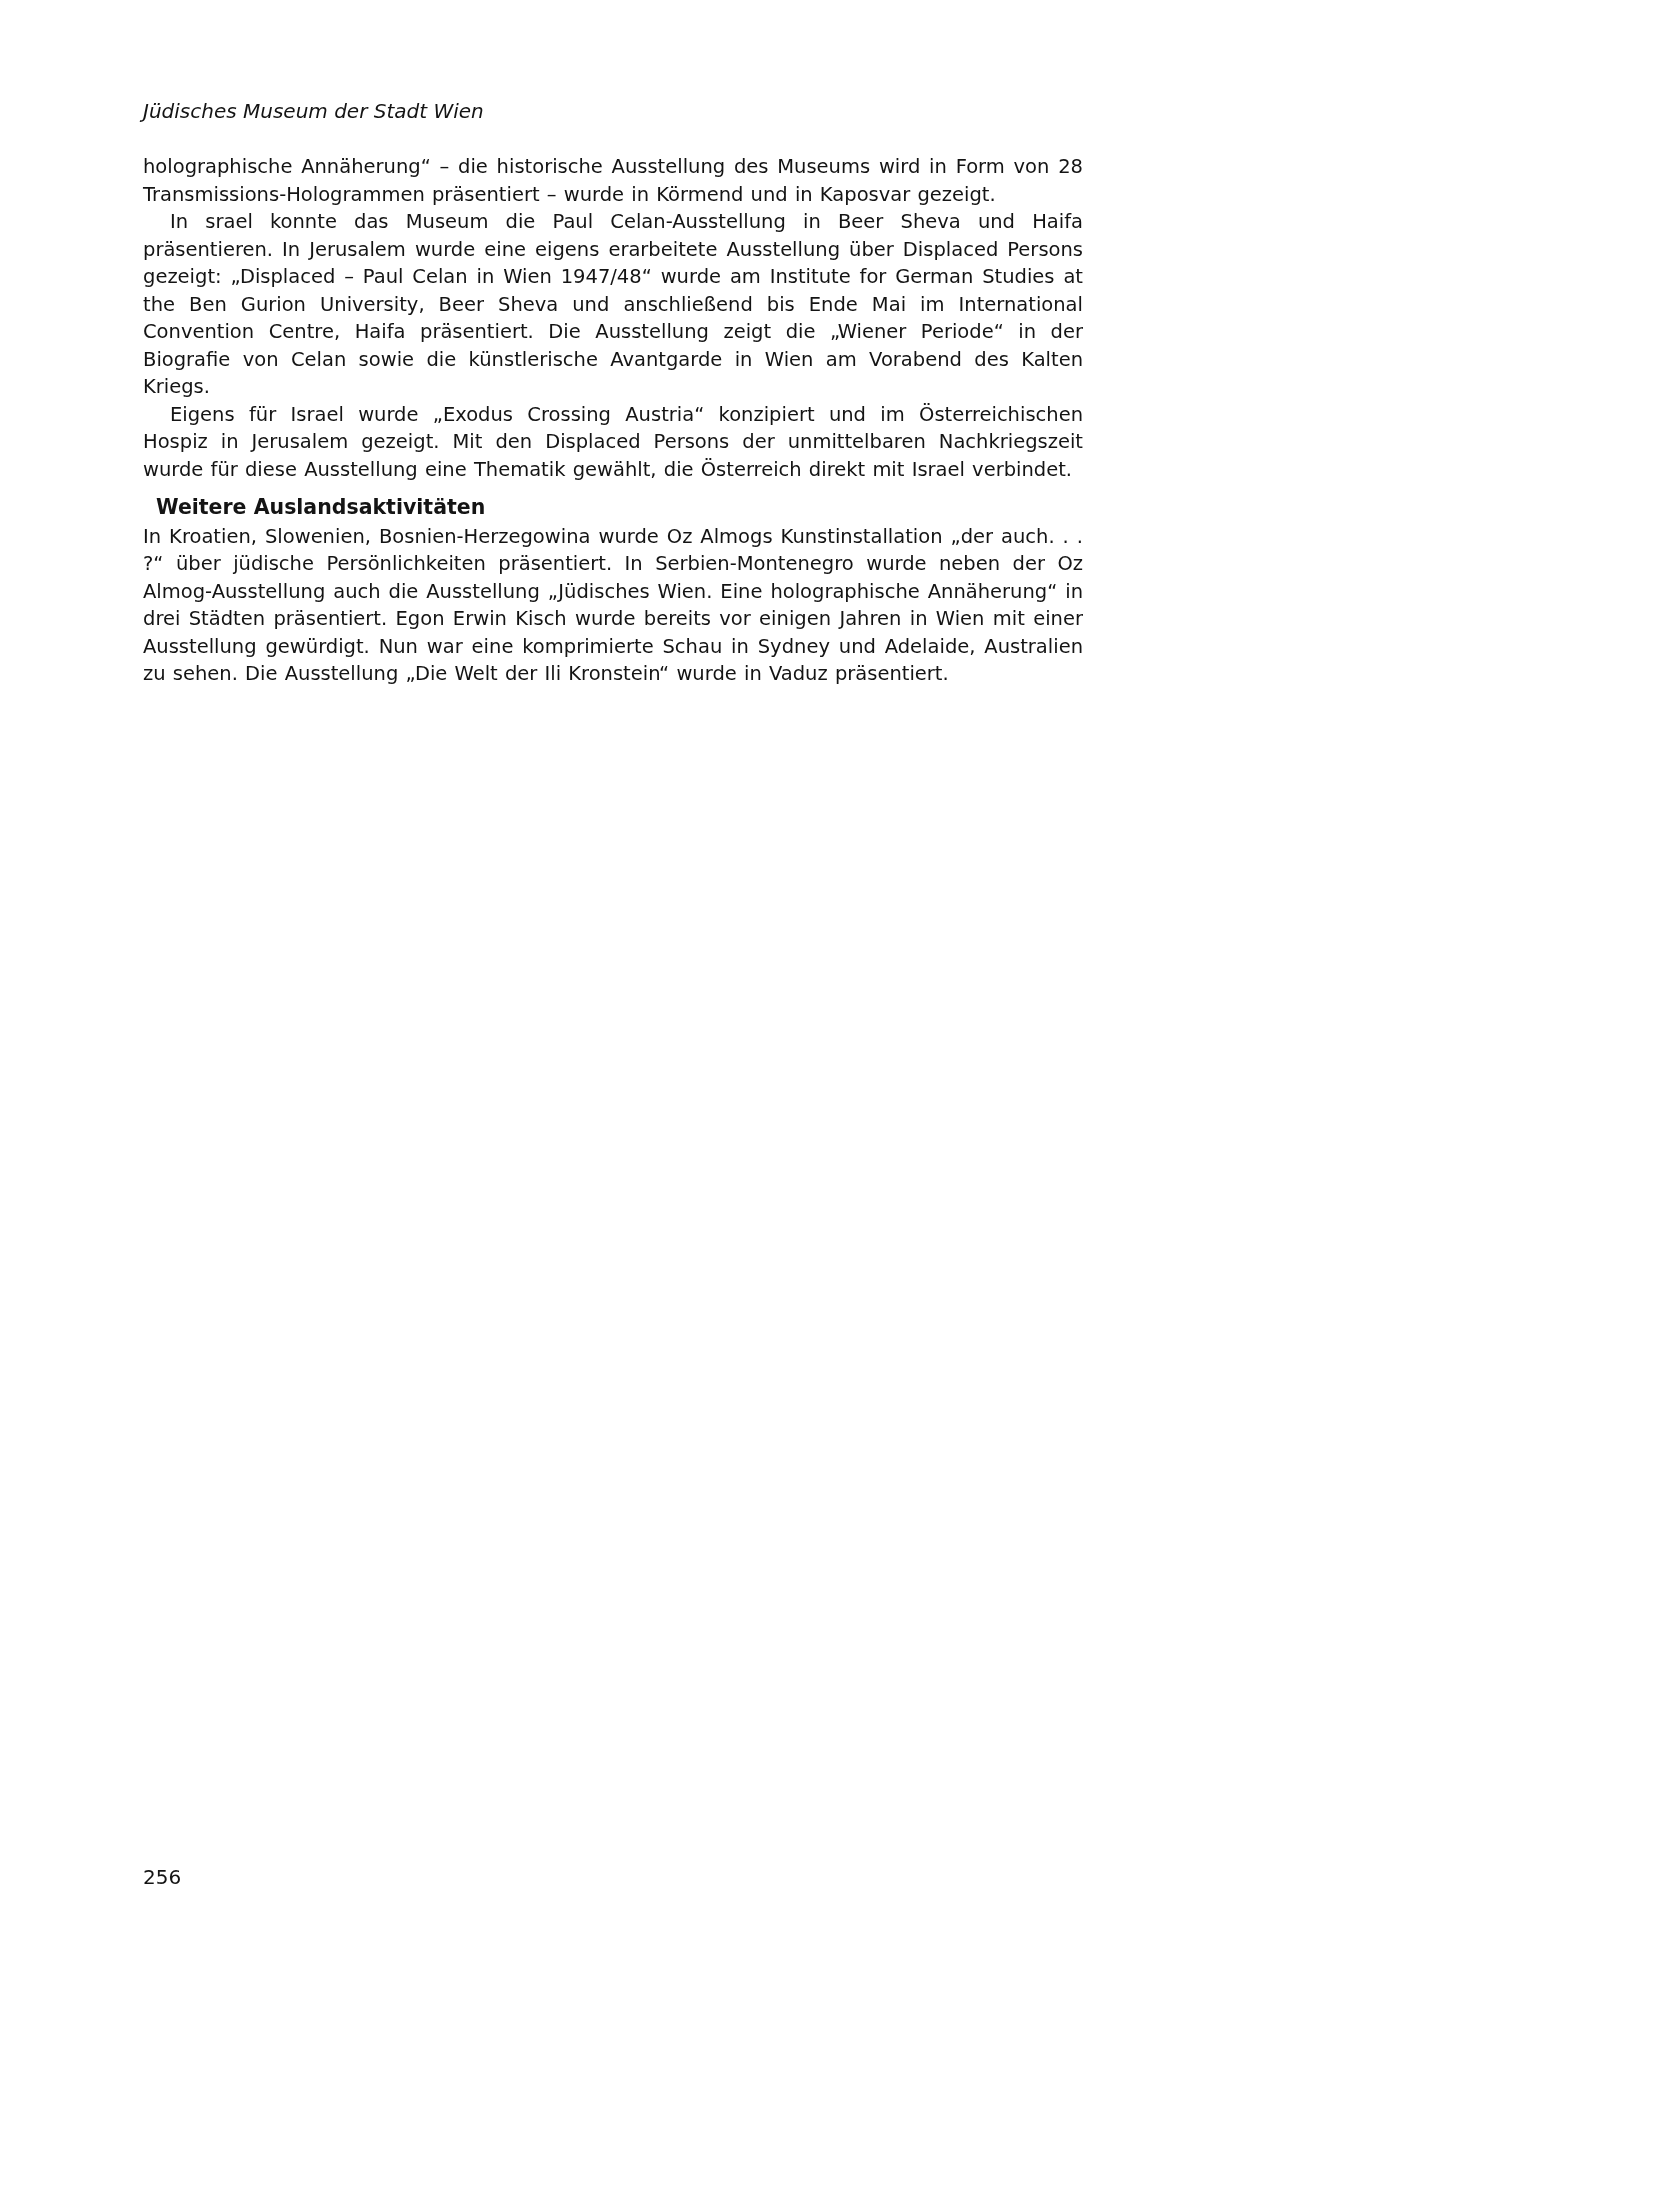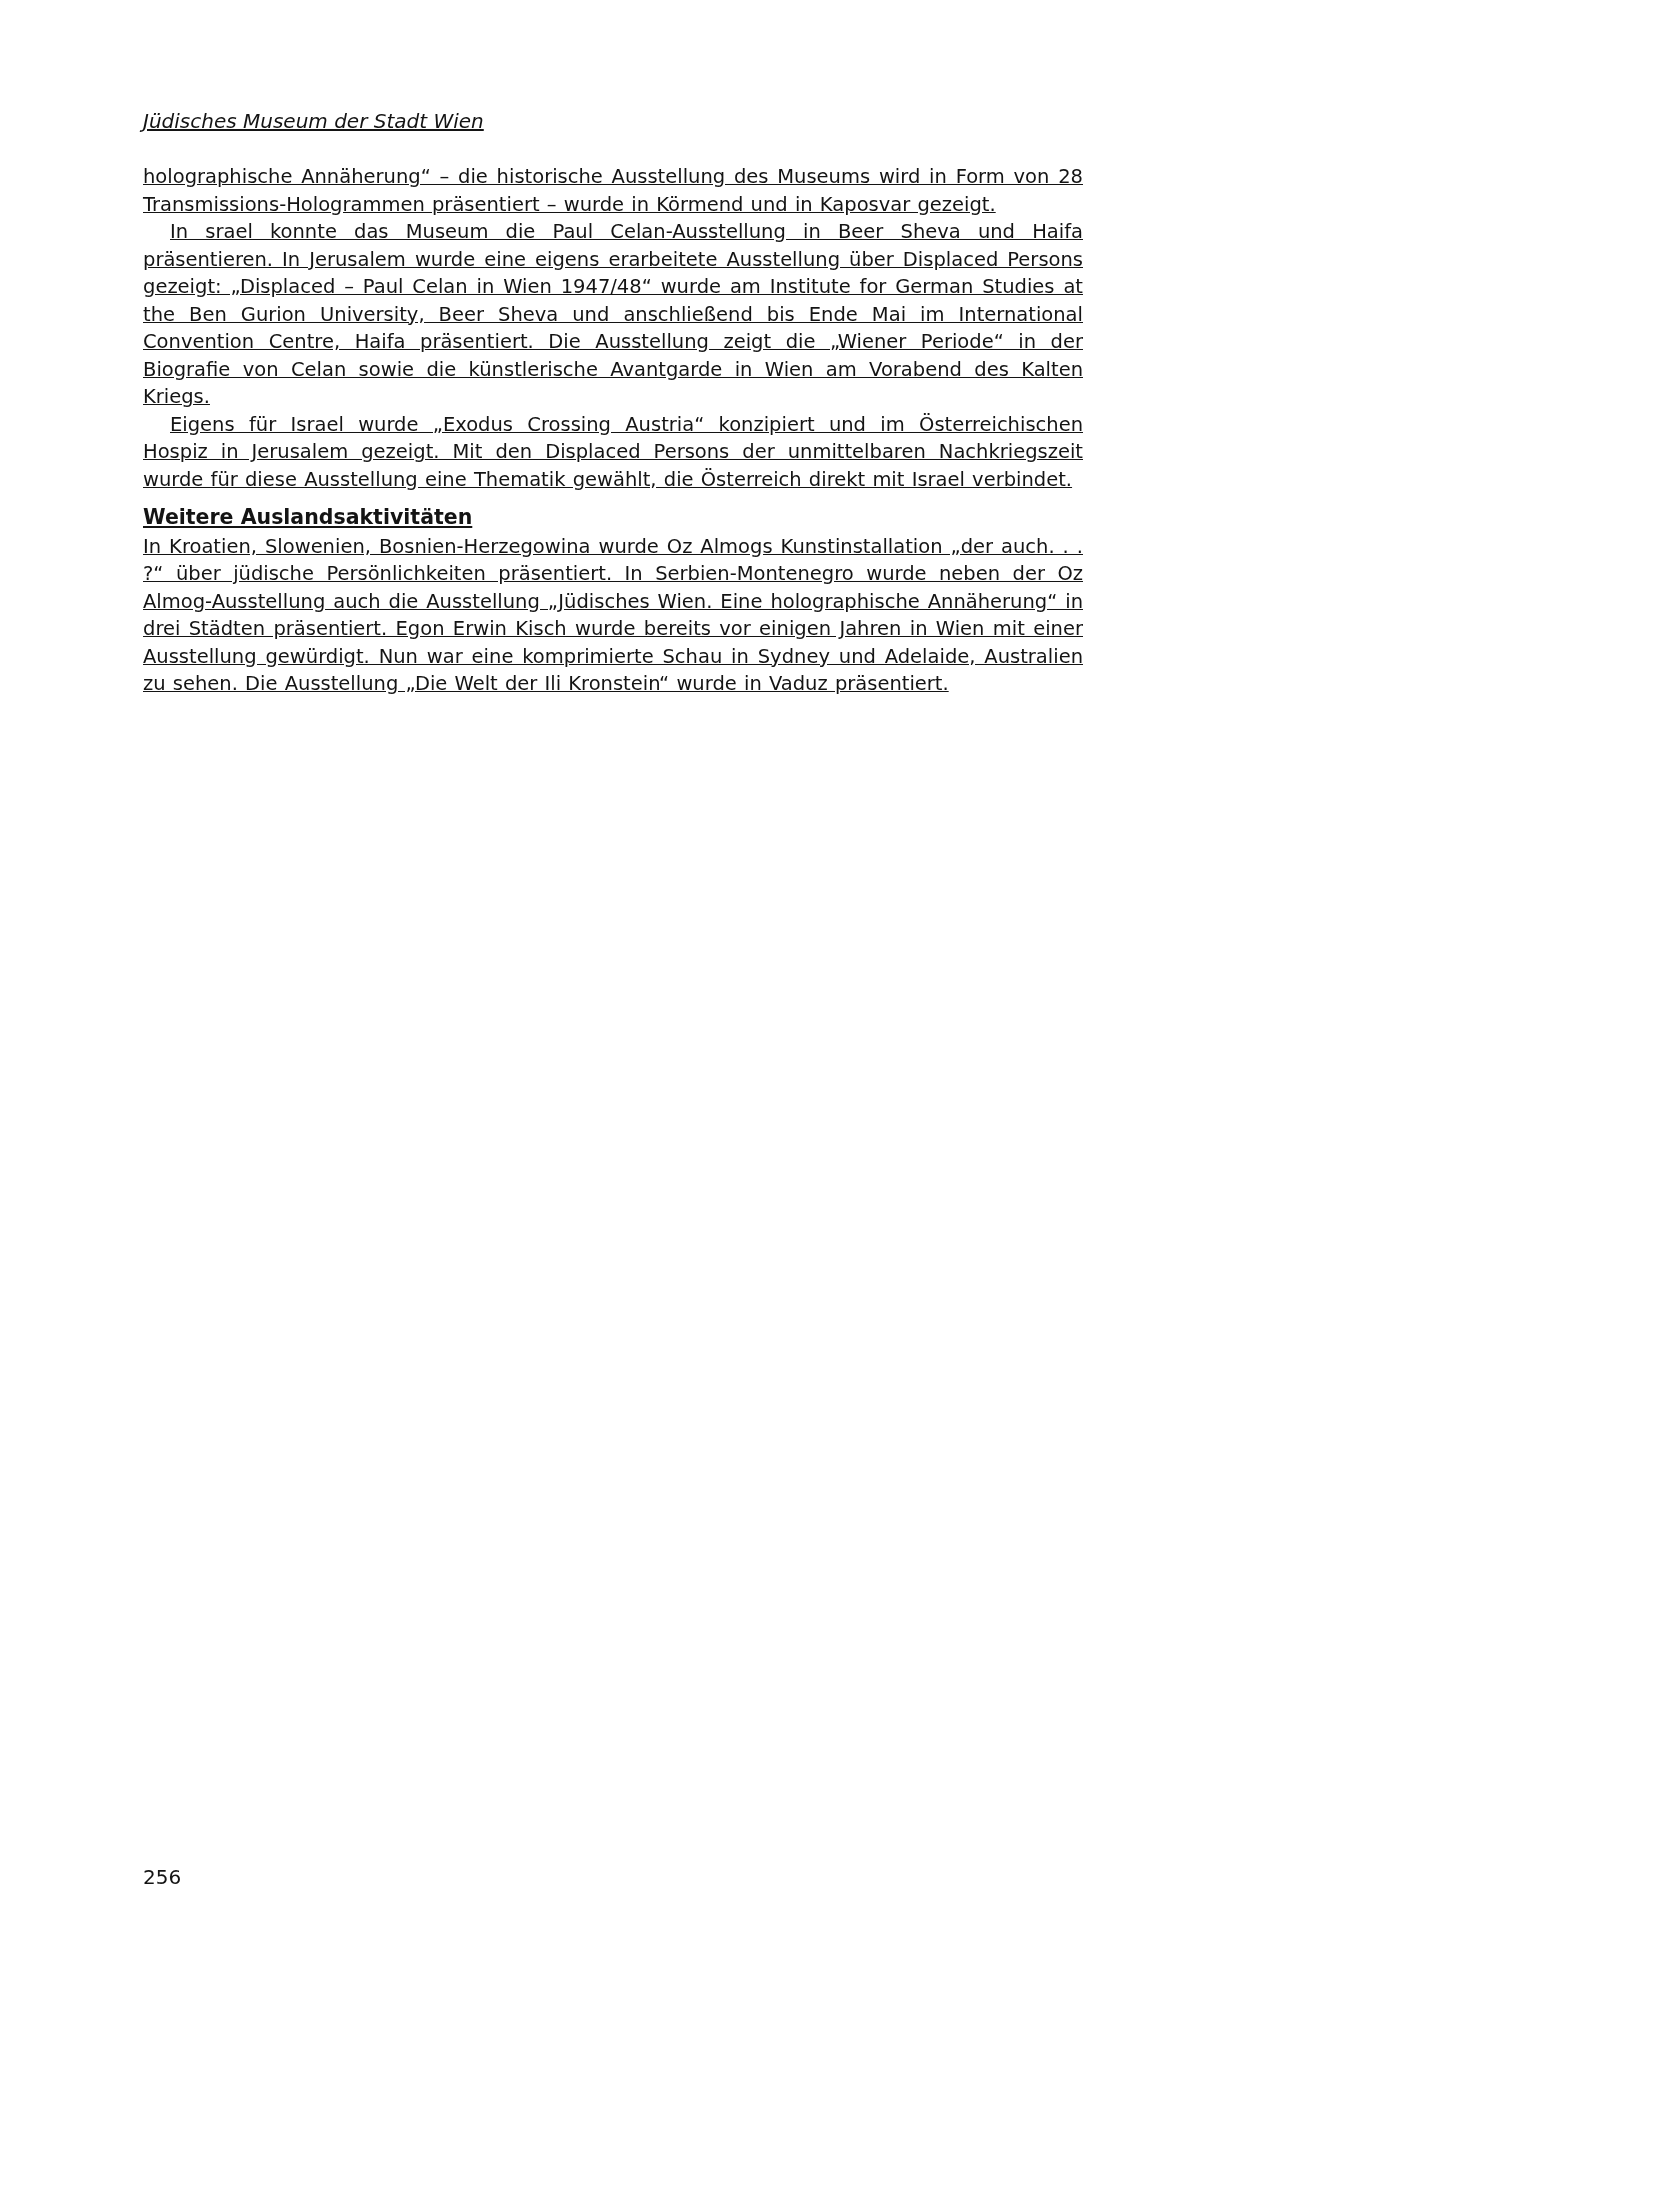--- a/index.html
+++ b/index.html
@@ -14,23 +14,22 @@
     overflow: hidden;
   }
   .page {
     position: absolute;
     inset: 0;
     background: #ffffff;
   }
   .content {
     position: absolute;
     left: 143px;
-    top: 108px;
+    top: 98px;
     width: 940px;
-    text-decoration: underline;
   }
   .running-header {
     font-style: italic;
     font-size: 20px;
     line-height: 26px;
     margin: 0 0 29px 0;
   }
   .body-text {
     margin: 0;
     font-size: 19.5px;
@@ -38,21 +37,21 @@
     text-align: justify;
     word-spacing: 1px;
   }
   .indent {
     text-indent: 27px;
   }
   .section-heading {
     font-size: 20.5px;
     font-weight: bold;
     line-height: 27.5px;
-    margin: 11px 0 1px 0;
+    margin: 11px 0 1px 13px;
   }
   .page-number {
     position: absolute;
     left: 143px;
     top: 1864px;
     font-size: 20px;
     line-height: 26px;
   }
 </style>
 </head>

